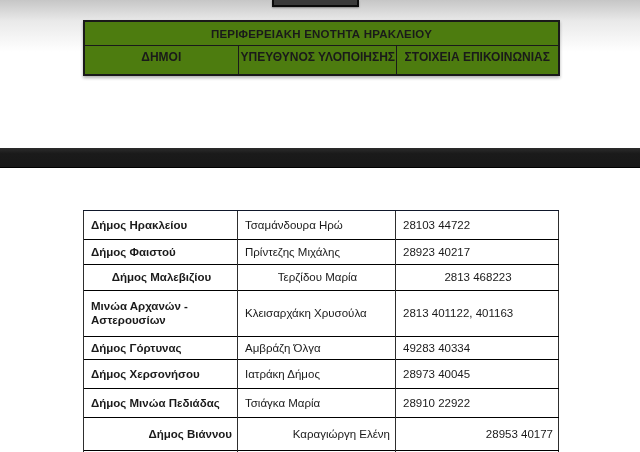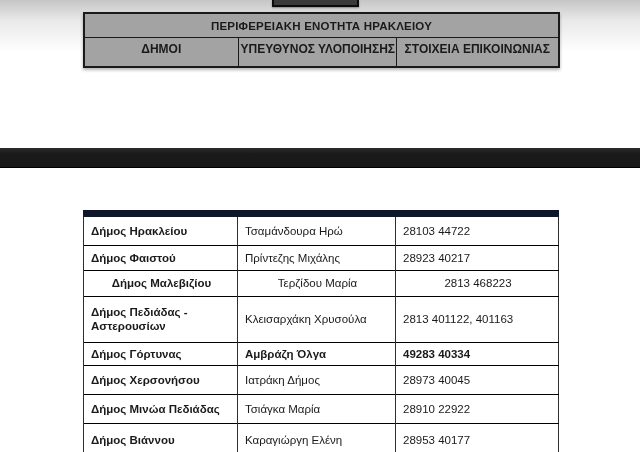--- a/index.html
+++ b/index.html
@@ -20,24 +20,24 @@
     position: absolute; left: 272px; top: 0; width: 87px; height: 7px;
     box-sizing: border-box;
     background: #3a3a3a;
     border-left: 2px solid #0b0b0b;
     border-right: 2px solid #0b0b0b;
     border-bottom: 2px solid #0b0b0b;
     box-shadow: 0 1px 2px rgba(0,0,0,0.35);
   }
   
   table.header-table {
-    position: absolute; left: 83px; top: 12px; width: 475px;
+    position: absolute; left: 83px; top: 20px; width: 475px;
     box-sizing: border-box;
     border-collapse: collapse; table-layout: fixed;
-    background: #a3a3a3;
+    background: #4d7c0f;
     border: 2px solid #1a1a1a;
     box-shadow: 0 2px 3px rgba(0,0,0,0.30);
   }
   table.header-table td {
     border: 1px solid #1a1a1a;
     text-align: center; vertical-align: middle;
     font-weight: bold;
     overflow: hidden; white-space: nowrap;
   }
   td.title-cell { height: 21px; font-size: 11.5px; letter-spacing: 0.2px; }
@@ -59,30 +59,30 @@
     border-top: 1px solid #4a4a4a;
   }
   table.contacts-table td {
     border-left: 1px solid #2e2e2e;
     border-top: 1px solid #000000;
     vertical-align: middle;
     font-size: 11.5px; line-height: 14px;
     padding: 3px 5px 4px 7px;
     overflow: hidden;
   }
-  table.contacts-table tr:first-child td { border-top: 7px solid #0f172a; }
+  table.contacts-table tr:first-child td { border-top: 1px solid #0f172a; }
   table.contacts-table td.c-muni { font-weight: bold; }
   tr.r0 td { height: 21px; }
   tr.r1 td { height: 17px; }
   tr.r2 td { height: 18px; text-align: center; }
   tr.r3 td { height: 38px; }
-  tr.r4 td { height: 15px; font-weight: bold; }
+  tr.r4 td { height: 15px; }
   tr.r5 td { height: 21px; margin-top: 12px; }
   tr.r6 td { height: 21px; }
-  tr.r7 td { height: 25px; }
+  tr.r7 td { height: 25px; text-align: right; }
   tr.r-partial td { height: 14px; }
 </style>
 </head>
 <body>
 
 <div class="top-shade"></div>
 
 <div class="thumb-fragment"></div>
 
 <table class="header-table">
@@ -121,21 +121,21 @@
     <td class="c-muni">Δήμος Φαιστού</td>
     <td class="c-mgr">Πρίντεζης Μιχάλης</td>
     <td class="c-phone">28923 40217</td>
   </tr>
   <tr class="r2">
     <td class="c-muni">Δήμος Μαλεβιζίου</td>
     <td class="c-mgr">Τερζίδου Μαρία</td>
     <td class="c-phone">2813 468223</td>
   </tr>
   <tr class="r3">
-    <td class="c-muni">Δήμος Πεδιάδας - Αστερουσίων</td>
+    <td class="c-muni">Μινώα Αρχανών - Αστερουσίων</td>
     <td class="c-mgr">Κλεισαρχάκη Χρυσούλα</td>
     <td class="c-phone">2813 401122, 401163</td>
   </tr>
   <tr class="r4">
     <td class="c-muni">Δήμος Γόρτυνας</td>
     <td class="c-mgr">Αμβράζη Όλγα</td>
     <td class="c-phone">49283 40334</td>
   </tr>
   <tr class="r5">
     <td class="c-muni">Δήμος Χερσονήσου</td>

